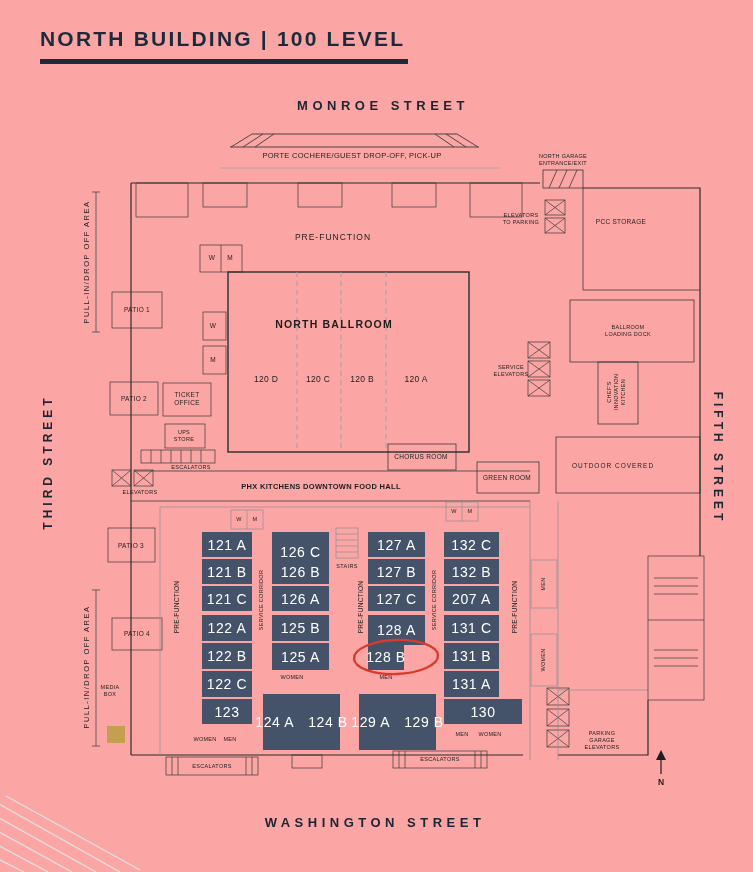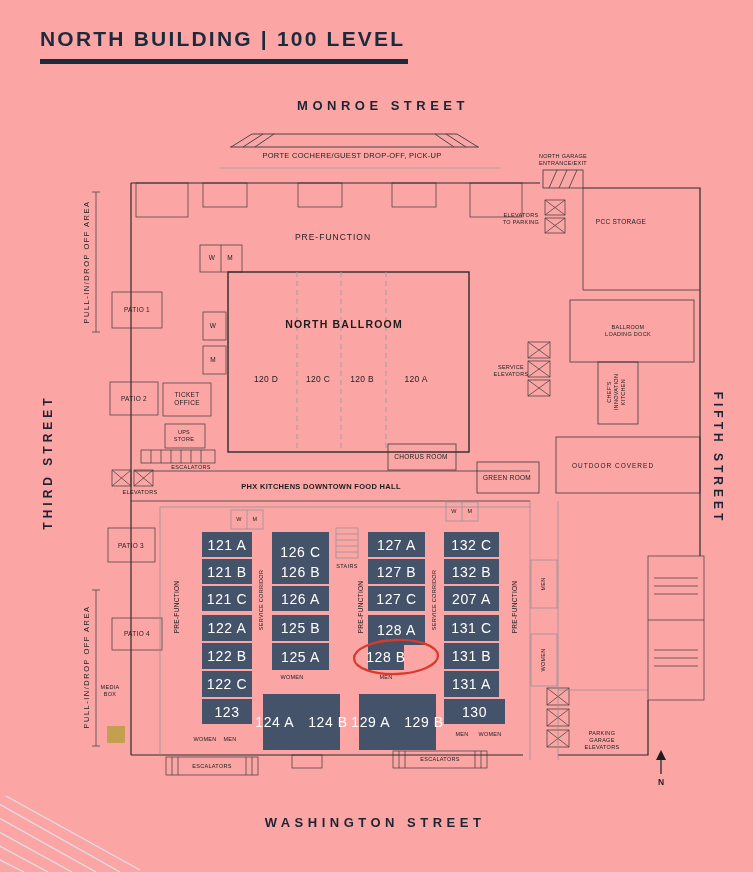--- a/index.html
+++ b/index.html
@@ -166,21 +166,21 @@
 
   <div class="lbl s7" style="left:352px;top:156px">PORTE COCHERE/GUEST DROP-OFF, PICK-UP</div>
   <div class="lbl s5" style="left:563px;top:160px">NORTH GARAGE
 ENTRANCE/EXIT</div>
   <div class="lbl s5" style="left:521px;top:219px">ELEVATORS
 TO PARKING</div>
   <div class="lbl s6" style="left:621px;top:222px">PCC STORAGE</div>
   <div class="lbl s8 ls1" style="left:333px;top:238px">PRE-FUNCTION</div>
   <div class="lbl s6" style="left:212px;top:258px">W</div>
   <div class="lbl s6" style="left:230px;top:258px">M</div>
-  <div class="lbl hall" style="left:344px;top:325px">NORTH BALLROOM</div>
+  <div class="lbl hall" style="left:334px;top:325px">NORTH BALLROOM</div>
   <div class="lbl s8" style="left:266px;top:380px">120 D</div>
   <div class="lbl s8" style="left:318px;top:380px">120 C</div>
   <div class="lbl s8" style="left:362px;top:380px">120 B</div>
   <div class="lbl s8" style="left:416px;top:380px">120 A</div>
   <div class="lbl s5" style="left:628px;top:331px">BALLROOM
 LOADING DOCK</div>
   <div class="lbl s5" style="left:511px;top:371px">SERVICE
 ELEVATORS</div>
   <div class="lbl s5 rot" style="left:617px;top:392px;white-space:pre-line">CHEF'S
 INNOVATION
@@ -255,19 +255,19 @@
     <span>129 A</span>
     <span>129 B</span>
   </div>
 
   <div class="room" style="left:444px;top:532px;width:55px;height:25px">132 C</div>
   <div class="room" style="left:444px;top:559px;width:55px;height:25px">132 B</div>
   <div class="room" style="left:444px;top:586px;width:55px;height:25px">207 A</div>
   <div class="room" style="left:444px;top:615px;width:55px;height:26px">131 C</div>
   <div class="room" style="left:444px;top:643px;width:55px;height:26px">131 B</div>
   <div class="room" style="left:444px;top:671px;width:55px;height:26px">131 A</div>
-  <div class="room" style="left:444px;top:699px;width:61px;height:25px">130</div>
+  <div class="room" style="left:444px;top:699px;width:78px;height:25px">130</div>
 
   <svg class="overlay" width="753" height="872" viewBox="0 0 753 872">
     <ellipse cx="396" cy="657" rx="42" ry="17" fill="none" stroke="#d93a2b" stroke-width="2.3" transform="rotate(-2 396 657)"></ellipse>
   </svg>
 
 </div>
 
 </body></html>

